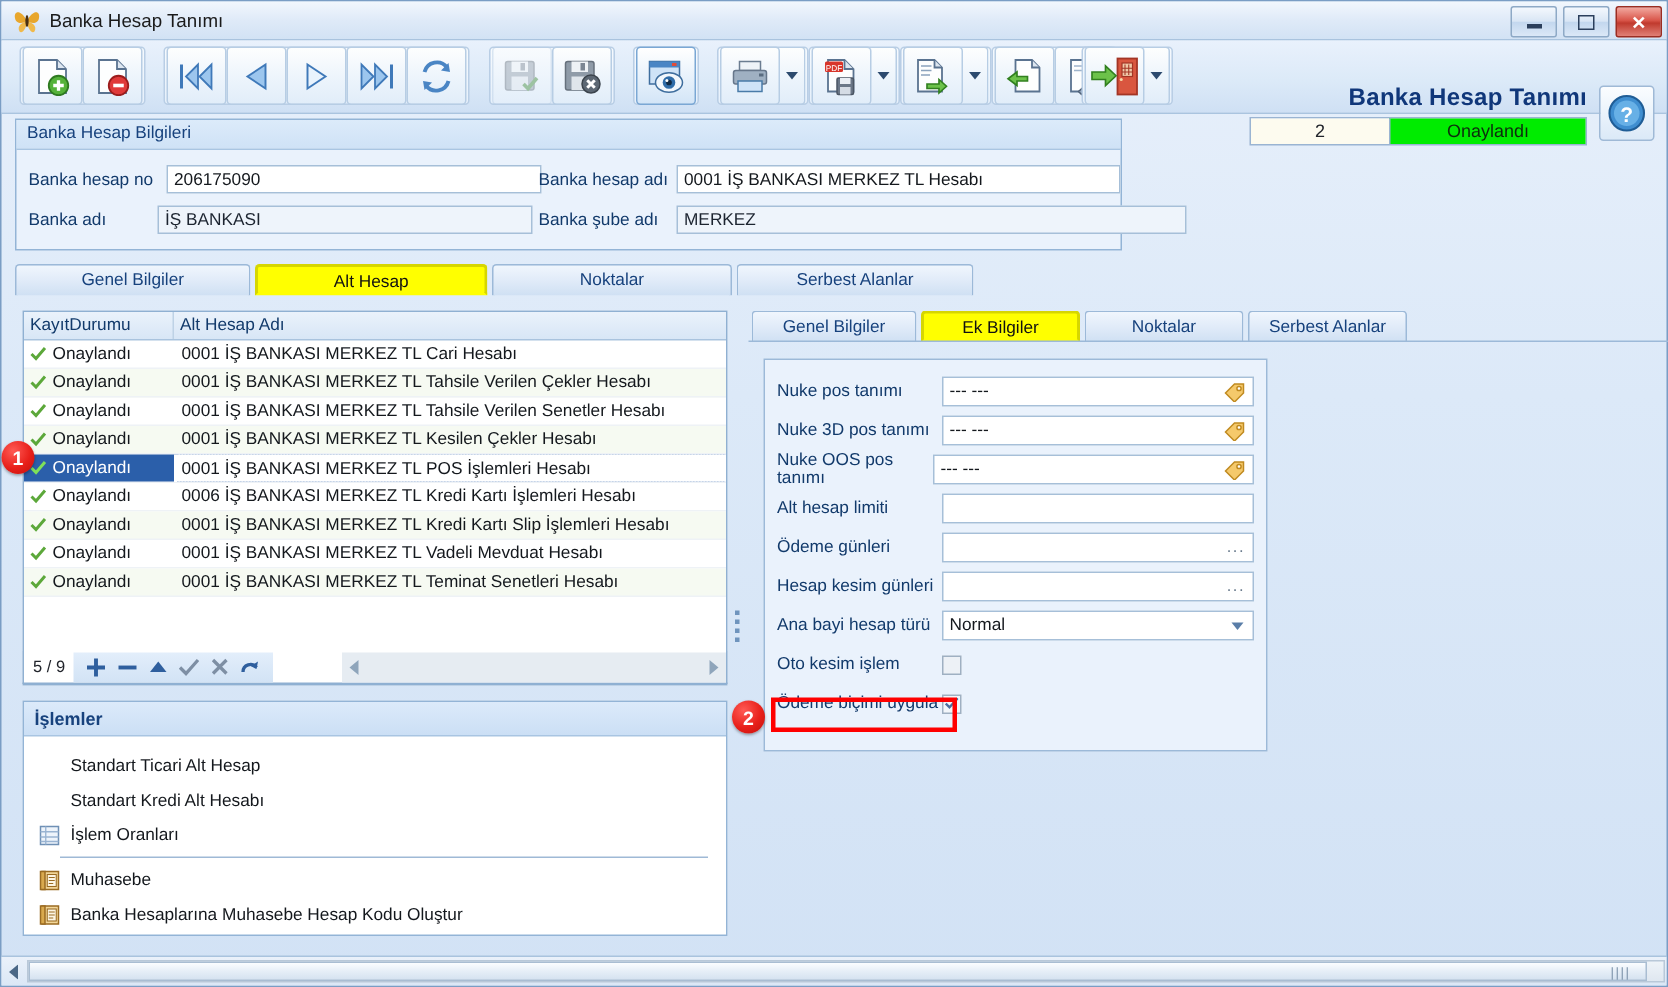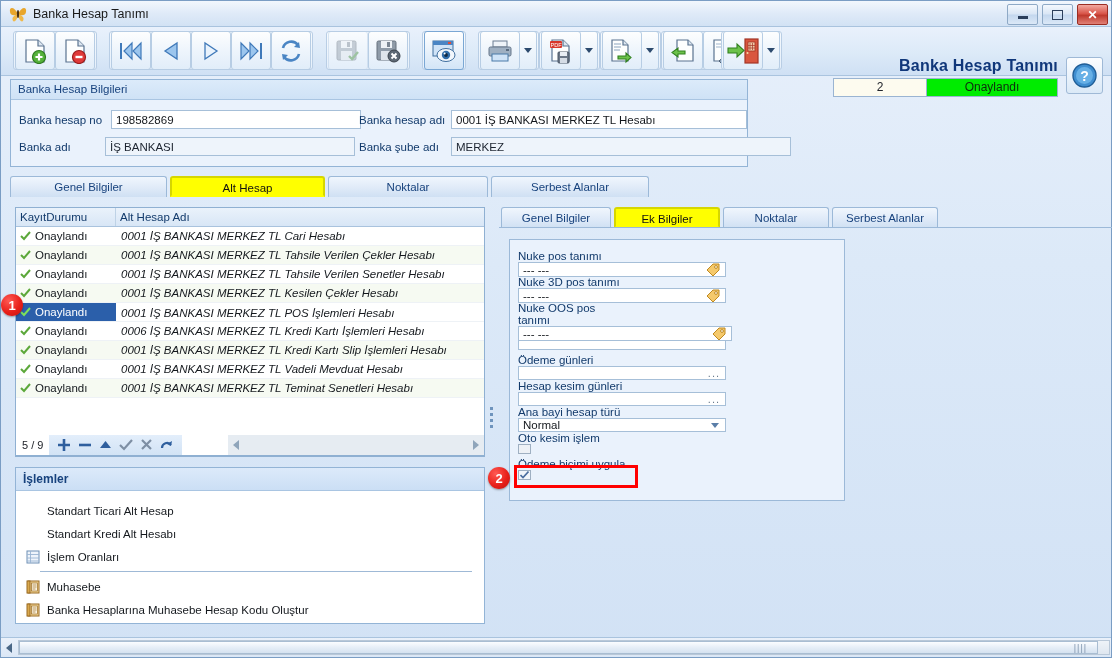--- a/index.html
+++ b/index.html
@@ -120,21 +120,21 @@
     border-bottom:1px solid #a9c3de;}
   .gh{font-size:11.5px;color:#123a6b;line-height:18px;padding-left:4px;box-sizing:border-box;}
   .gh.c0{width:100px;border-right:1px solid #bed2e6;}
   .gh.c1{flex:1;}
   .grow{display:flex;height:18px;border-bottom:1px solid #eef2f6;}
   .grow.alt{background:#f6faf2;}
   .grow.sel{background:#2b5faa;}
   .gc{font-size:11.5px;color:#14181d;line-height:18px;box-sizing:border-box;
       overflow:hidden;white-space:nowrap;}
   .gc.c0{width:100px;display:flex;align-items:center;gap:4px;padding-left:4px;}
-  .gc.c1{flex:1;padding-left:5px;font-style:italic;}
+  .gc.c1{flex:1;padding-left:5px;}
   .grow.sel .gc{color:#ffffff;}
   .grow.sel .gc.c1{border:1px dotted #ffffff;border-left:none;background:#ffffff;color:#14181d;}
   .tick{width:11px;height:10px;flex:none;}
 
   .gridnav{position:absolute;left:14px;top:433px;width:470px;height:22px;
     display:flex;align-items:center;background:#ffffff;border:1px solid #8fb0d2;
     border-top:none;box-sizing:border-box;}
   .gn-count{font-size:11px;color:#21242b;padding:0 6px;}
   .gn-icons{display:flex;align-items:center;gap:7px;padding:0 8px;height:20px;
      background:linear-gradient(180deg,#e3eefb 0%,#d2e3f5 100%);}
@@ -156,21 +156,21 @@
   .op-label{font-size:11.5px;color:#14181d;}
   .op-ind{padding-left:31px;}
   .op-div{height:1px;background:#9fb9d6;margin:3px 12px 3px 24px;}
 
   
   .rtabrow{position:absolute;left:500px;top:206px;display:flex;gap:3px;}
   .rpanelbox{position:absolute;left:498px;top:226px;width:614px;height:397px;
      border-top:1px solid #9cb9d8;box-sizing:border-box;}
   .rform{position:absolute;left:508px;top:238px;width:336px;height:262px;
      border:1px solid #9cb9d8;background:#eaf2fc;box-sizing:border-box;}
-  .frow{display:flex;height:22px;margin:0 0 4px 0;padding-left:8px;flex-direction:column;}
+  .frow{display:flex;align-items:center;height:22px;margin:0 0 4px 0;padding-left:8px;}
   .frow .flabel{width:110px;flex:none;}
   .ctl{height:20px;border:1px solid #a6bfd8;background:#fff;box-sizing:border-box;
      display:flex;align-items:center;position:relative;}
   .ctl .val{font-size:11.5px;color:#14181d;padding-left:4px;flex:1;white-space:nowrap;}
   .tagicon{width:15px;height:13px;margin-right:4px;flex:none;}
   .ellip{font-size:11px;color:#6b7c8e;padding-right:5px;letter-spacing:1px;}
   .cbx{width:13px;height:13px;border:1px solid #9fb0c2;background:#edf1f6;
      display:flex;align-items:center;justify-content:center;box-sizing:border-box;}
   .cbx.on{background:#f2f6fa;}
   .cbx .mk{width:9px;height:8px;}
@@ -415,21 +415,21 @@
         </svg>
       </div>
     </div>
   </div>
 
   <div class="grp bankinfo">
     <div class="grp-hdr">Banka Hesap Bilgileri</div>
 
     <div class="fieldrow" style="left:8px;top:30px;">
       <span class="flabel" style="width:92px;">Banka hesap no</span>
-      <span class="finput" style="width:250px;">198582869</span>
+      <span class="finput" style="width:250px;">206175090</span>
     </div>
     <div class="fieldrow" style="left:348px;top:30px;">
       <span class="flabel" style="width:92px;">Banka hesap adı</span>
       <span class="finput" style="width:296px;">0001 İŞ BANKASI MERKEZ TL Hesabı</span>
     </div>
     <div class="fieldrow" style="left:8px;top:57px;">
       <span class="flabel" style="width:86px;">Banka adı</span>
       <span class="finput ro" style="width:250px;">İŞ BANKASI</span>
     </div>
     <div class="fieldrow" style="left:348px;top:57px;">

